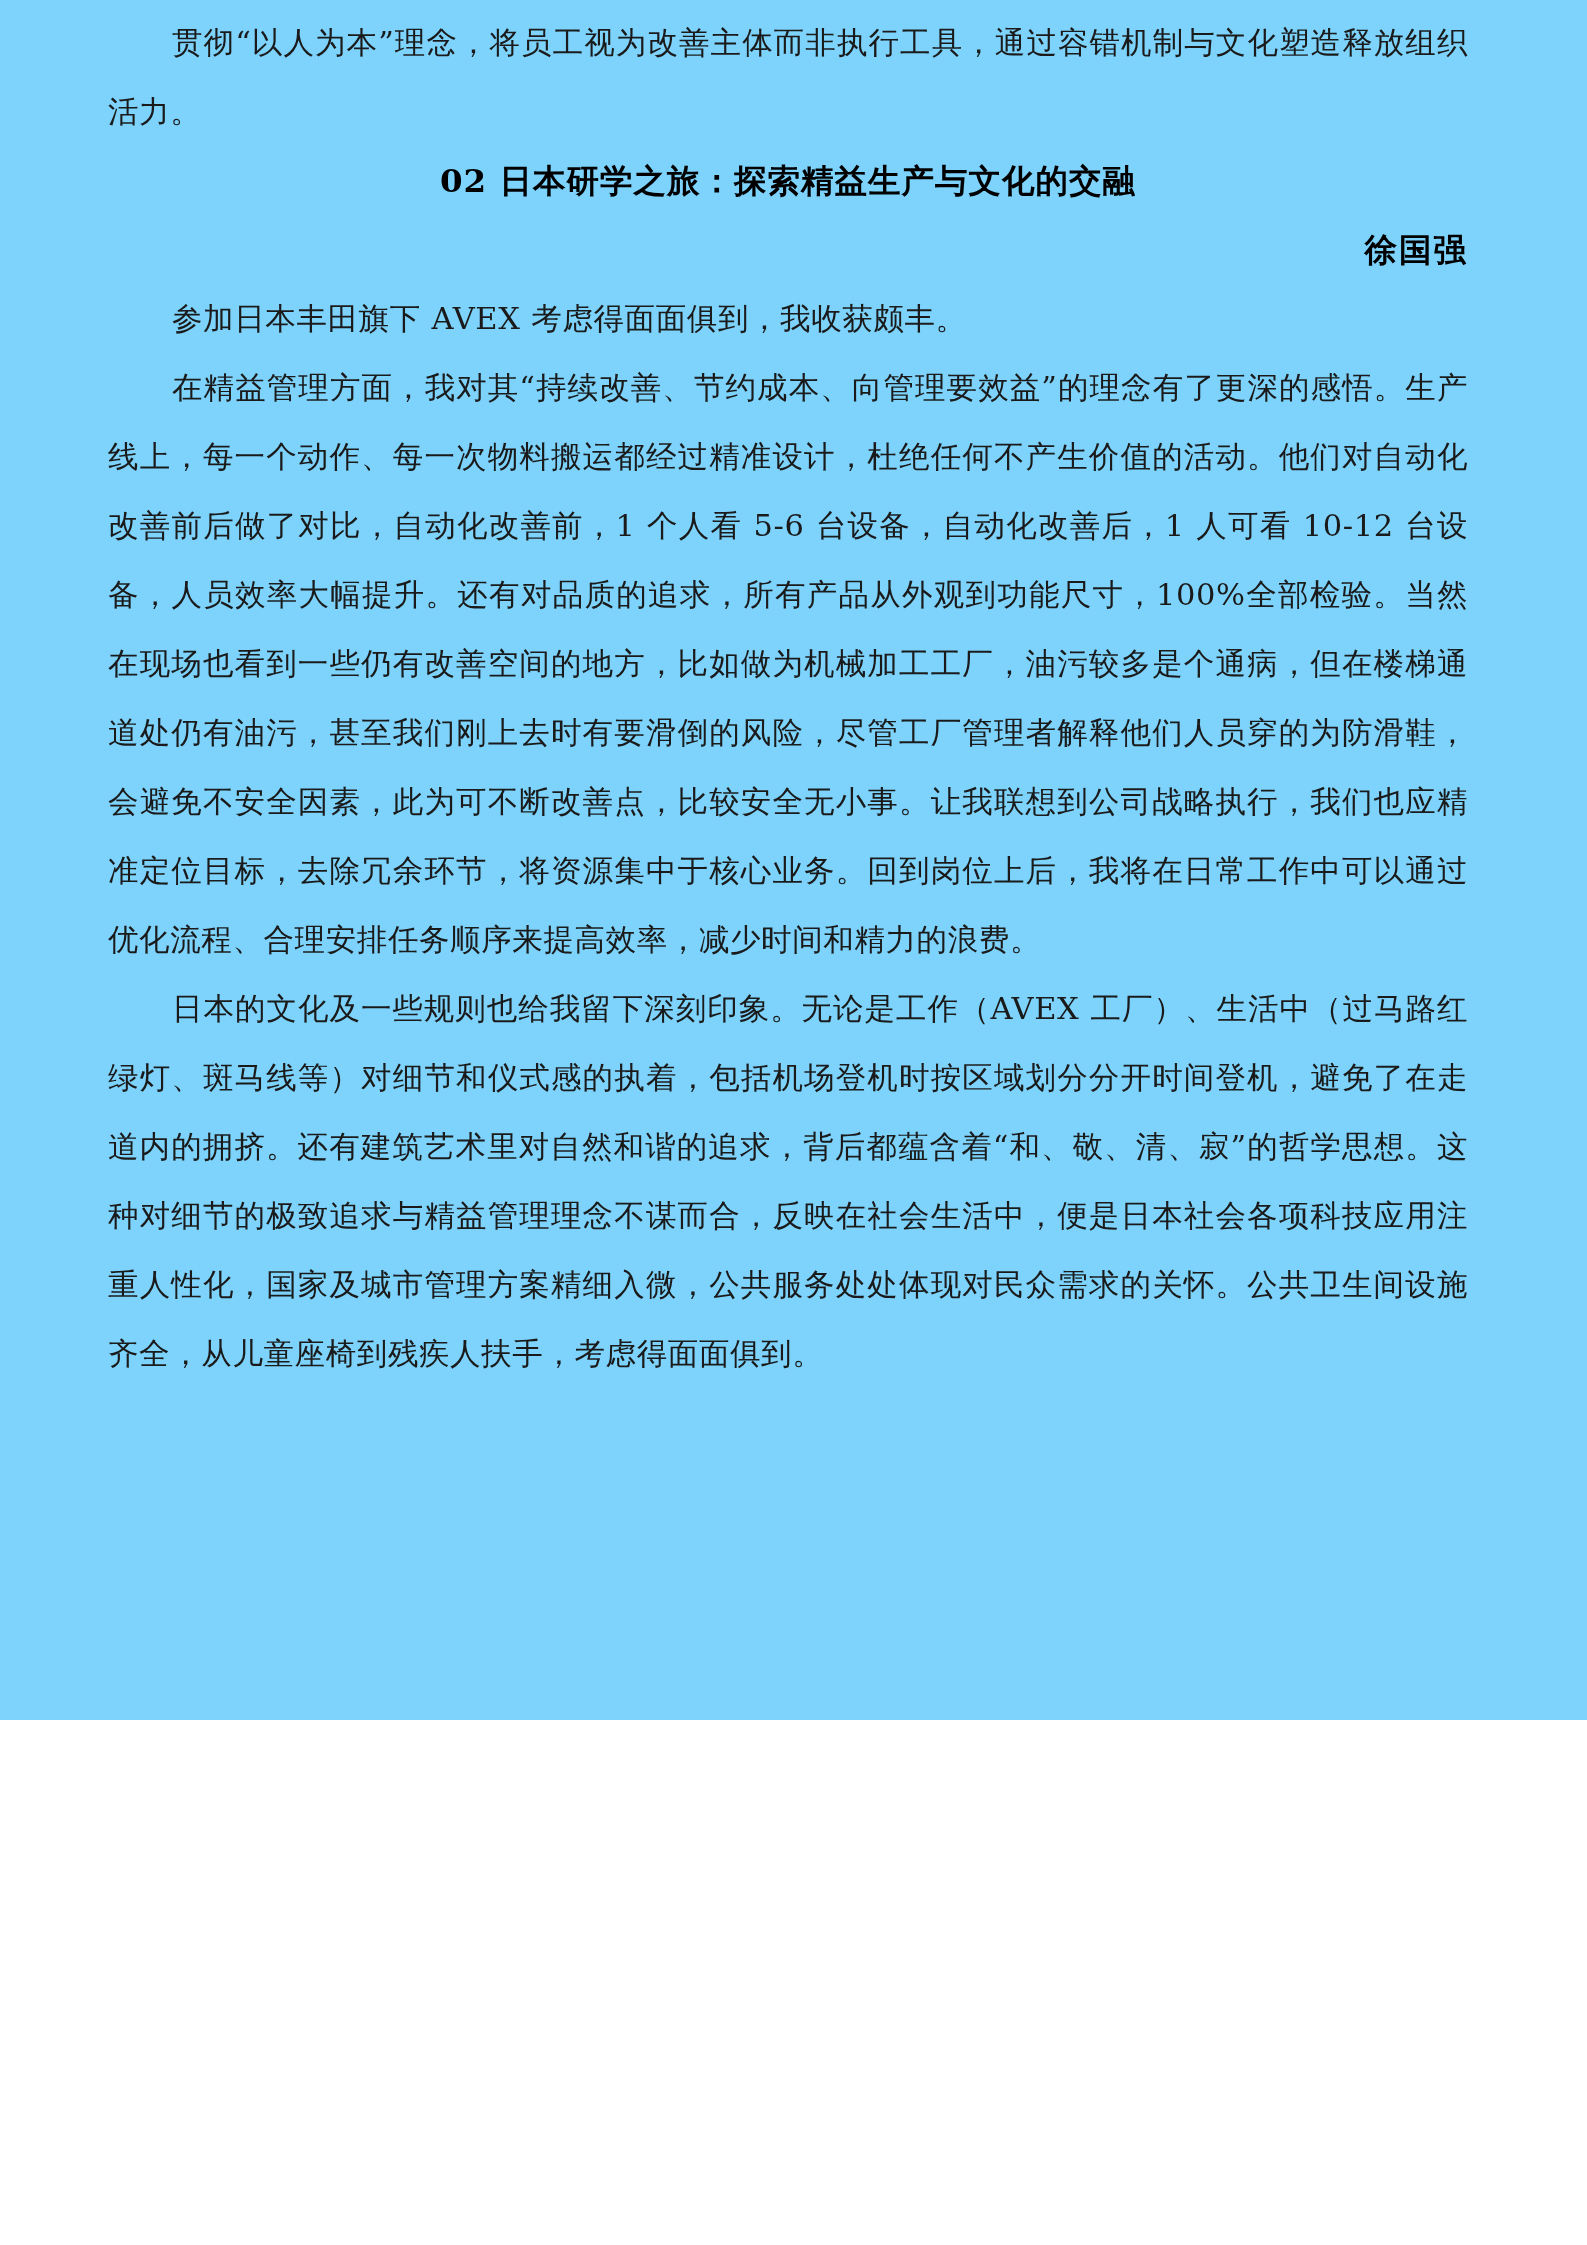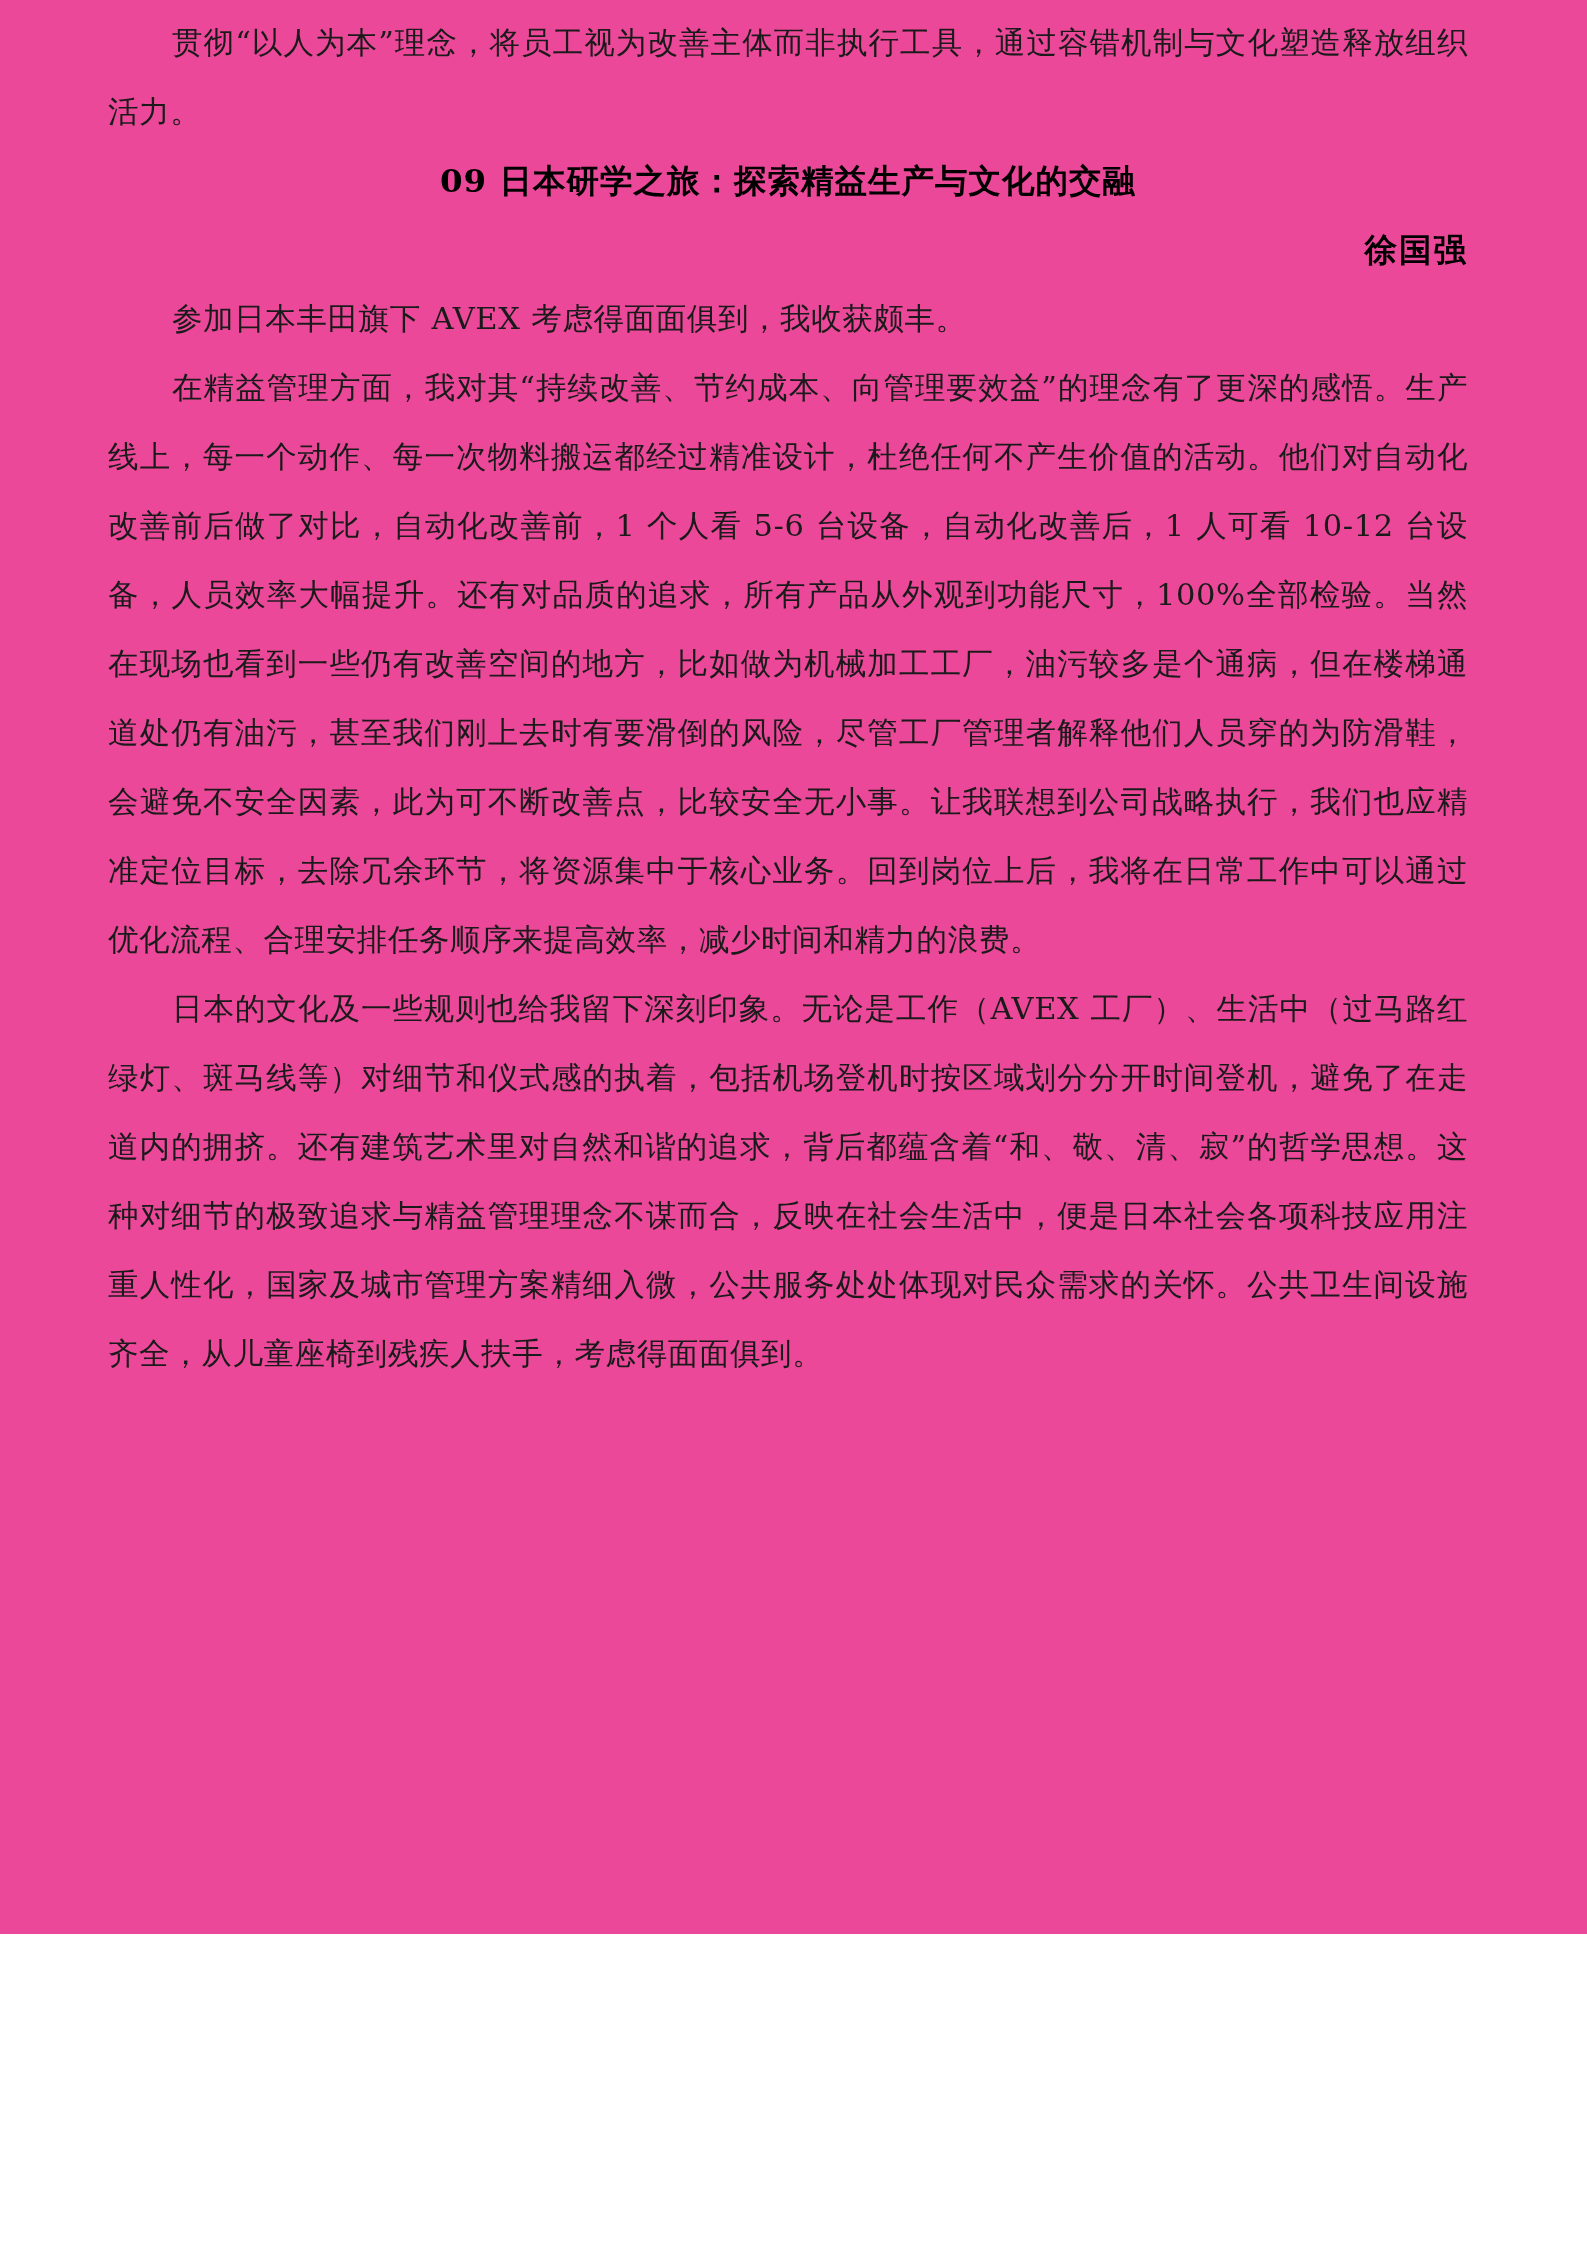--- a/index.html
+++ b/index.html
@@ -3,22 +3,22 @@
 <meta charset="utf-8">
 <style>
   html, body {
     margin: 0;
     padding: 0;
     background: #ffffff;
   }
   .page {
     position: relative;
     width: 1587px;
-    height: 1934px;
-    background: #ec4899;
+    height: 1720px;
+    background: #7dd3fc;
     margin: 0 auto;
     overflow: hidden;
     box-sizing: border-box;
   }
   .content {
     position: absolute;
     left: 108px;
     top: 8px;
     width: 1360px;
   }
@@ -61,21 +61,21 @@
 </style>
 </head>
 <body>
 
 <div class="page">
   <div class="content">
 
     <p class="body-para">贯彻“以人为本”理念，将员工视为改善主体而非执行工具，通过容错机制与文化塑造释放组织活力。</p>
 
 
-    <h2 class="section-heading">09 日本研学之旅：探索精益生产与文化的交融</h2>
+    <h2 class="section-heading">02 日本研学之旅：探索精益生产与文化的交融</h2>
 
     <h3 class="author-line">徐国强</h3>
 
     <p class="body-para">参加日本丰田旗下 AVEX 考虑得面面俱到，我收获颇丰。</p>
 
     <p class="body-para">在精益管理方面，我对其“持续改善、节约成本、向管理要效益”的理念有了更深的感悟。生产线上，每一个动作、每一次物料搬运都经过精准设计，杜绝任何不产生价值的活动。他们对自动化改善前后做了对比，自动化改善前，1 个人看 5-6 台设备，自动化改善后，1 人可看 10-12 台设备，人员效率大幅提升。还有对品质的追求，所有产品从外观到功能尺寸，100%全部检验。当然在现场也看到一些仍有改善空间的地方，比如做为机械加工工厂，油污较多是个通病，但在楼梯通道处仍有油污，甚至我们刚上去时有要滑倒的风险，尽管工厂管理者解释他们人员穿的为防滑鞋，会避免不安全因素，此为可不断改善点，比较安全无小事。让我联想到公司战略执行，我们也应精准定位目标，去除冗余环节，将资源集中于核心业务。回到岗位上后，我将在日常工作中可以通过优化流程、合理安排任务顺序来提高效率，减少时间和精力的浪费。</p>
 
     <p class="body-para">日本的文化及一些规则也给我留下深刻印象。无论是工作（AVEX 工厂）、生活中（过马路红绿灯、斑马线等）对细节和仪式感的执着，包括机场登机时按区域划分分开时间登机，避免了在走道内的拥挤。还有建筑艺术里对自然和谐的追求，背后都蕴含着“和、敬、清、寂”的哲学思想。这种对细节的极致追求与精益管理理念不谋而合，反映在社会生活中，便是日本社会各项科技应用注重人性化，国家及城市管理方案精细入微，公共服务处处体现对民众需求的关怀。公共卫生间设施齐全，从儿童座椅到残疾人扶手，考虑得面面俱到。</p>
 
 

